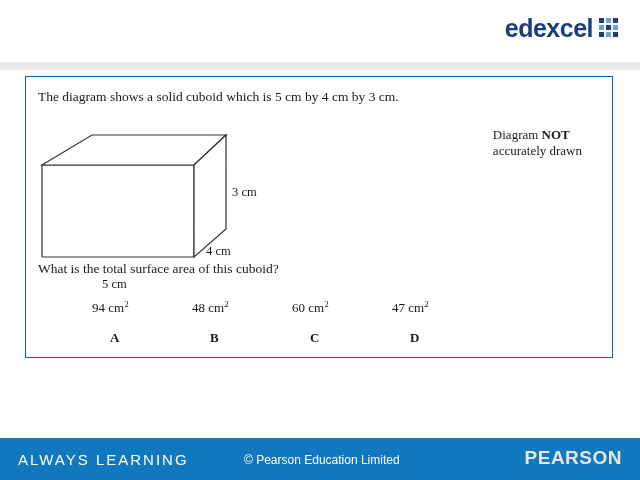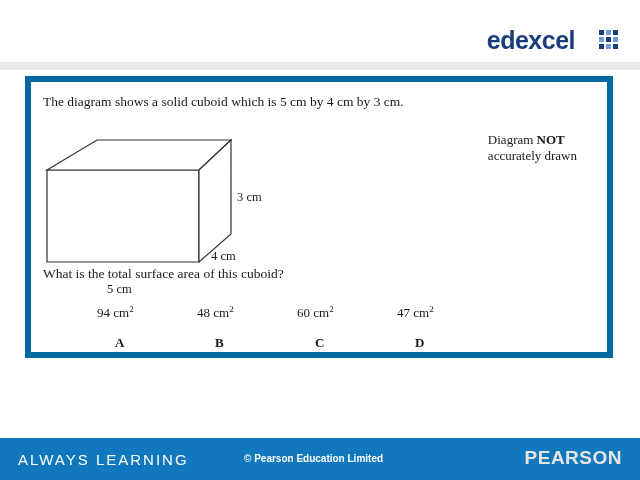--- a/index.html
+++ b/index.html
@@ -28,22 +28,21 @@
     width: 640px;
     height: 62px;
     background: #ffffff;
   }
   .brand {
     position: absolute;
     right: 22px;
     top: 14px;
     display: flex;
     align-items: center;
-    gap: 24px;
-    margin-top: 12px;
+    gap: 6px;
   }
   .brand-text {
     font-family: "Liberation Sans", sans-serif;
     font-size: 25px;
     font-weight: bold;
     color: #1a3d7c;
     letter-spacing: -0.5px;
   }
   .brand-dots {
     display: grid;
@@ -73,21 +72,21 @@
   }
 
   
   .card {
     position: absolute;
     left: 25px;
     top: 76px;
     width: 588px;
     height: 282px;
     background: #ffffff;
-    border: 6px solid #0369a1;
+    border: 1px solid #0369a1;
     box-sizing: border-box;
   }
 
   .q-intro {
     position: absolute;
     left: 12px;
     top: 12px;
     font-size: 13.5px;
     color: #1a1a1a;
   }
@@ -177,22 +176,22 @@
     font-family: "Liberation Sans", sans-serif;
     font-size: 15px;
     letter-spacing: 2px;
     color: #ffffff;
   }
   .footer-center {
     position: absolute;
     left: 244px;
     top: 15px;
     font-family: "Liberation Sans", sans-serif;
-    font-size: 10px;
-    font-weight: bold;
+    font-size: 12px;
+    font-weight: normal;
     color: #ffffff;
   }
   .footer-right {
     position: absolute;
     right: 18px;
     top: 9px;
     font-family: "Liberation Sans", sans-serif;
     font-size: 19px;
     font-weight: bold;
     color: #e5e5e5;

